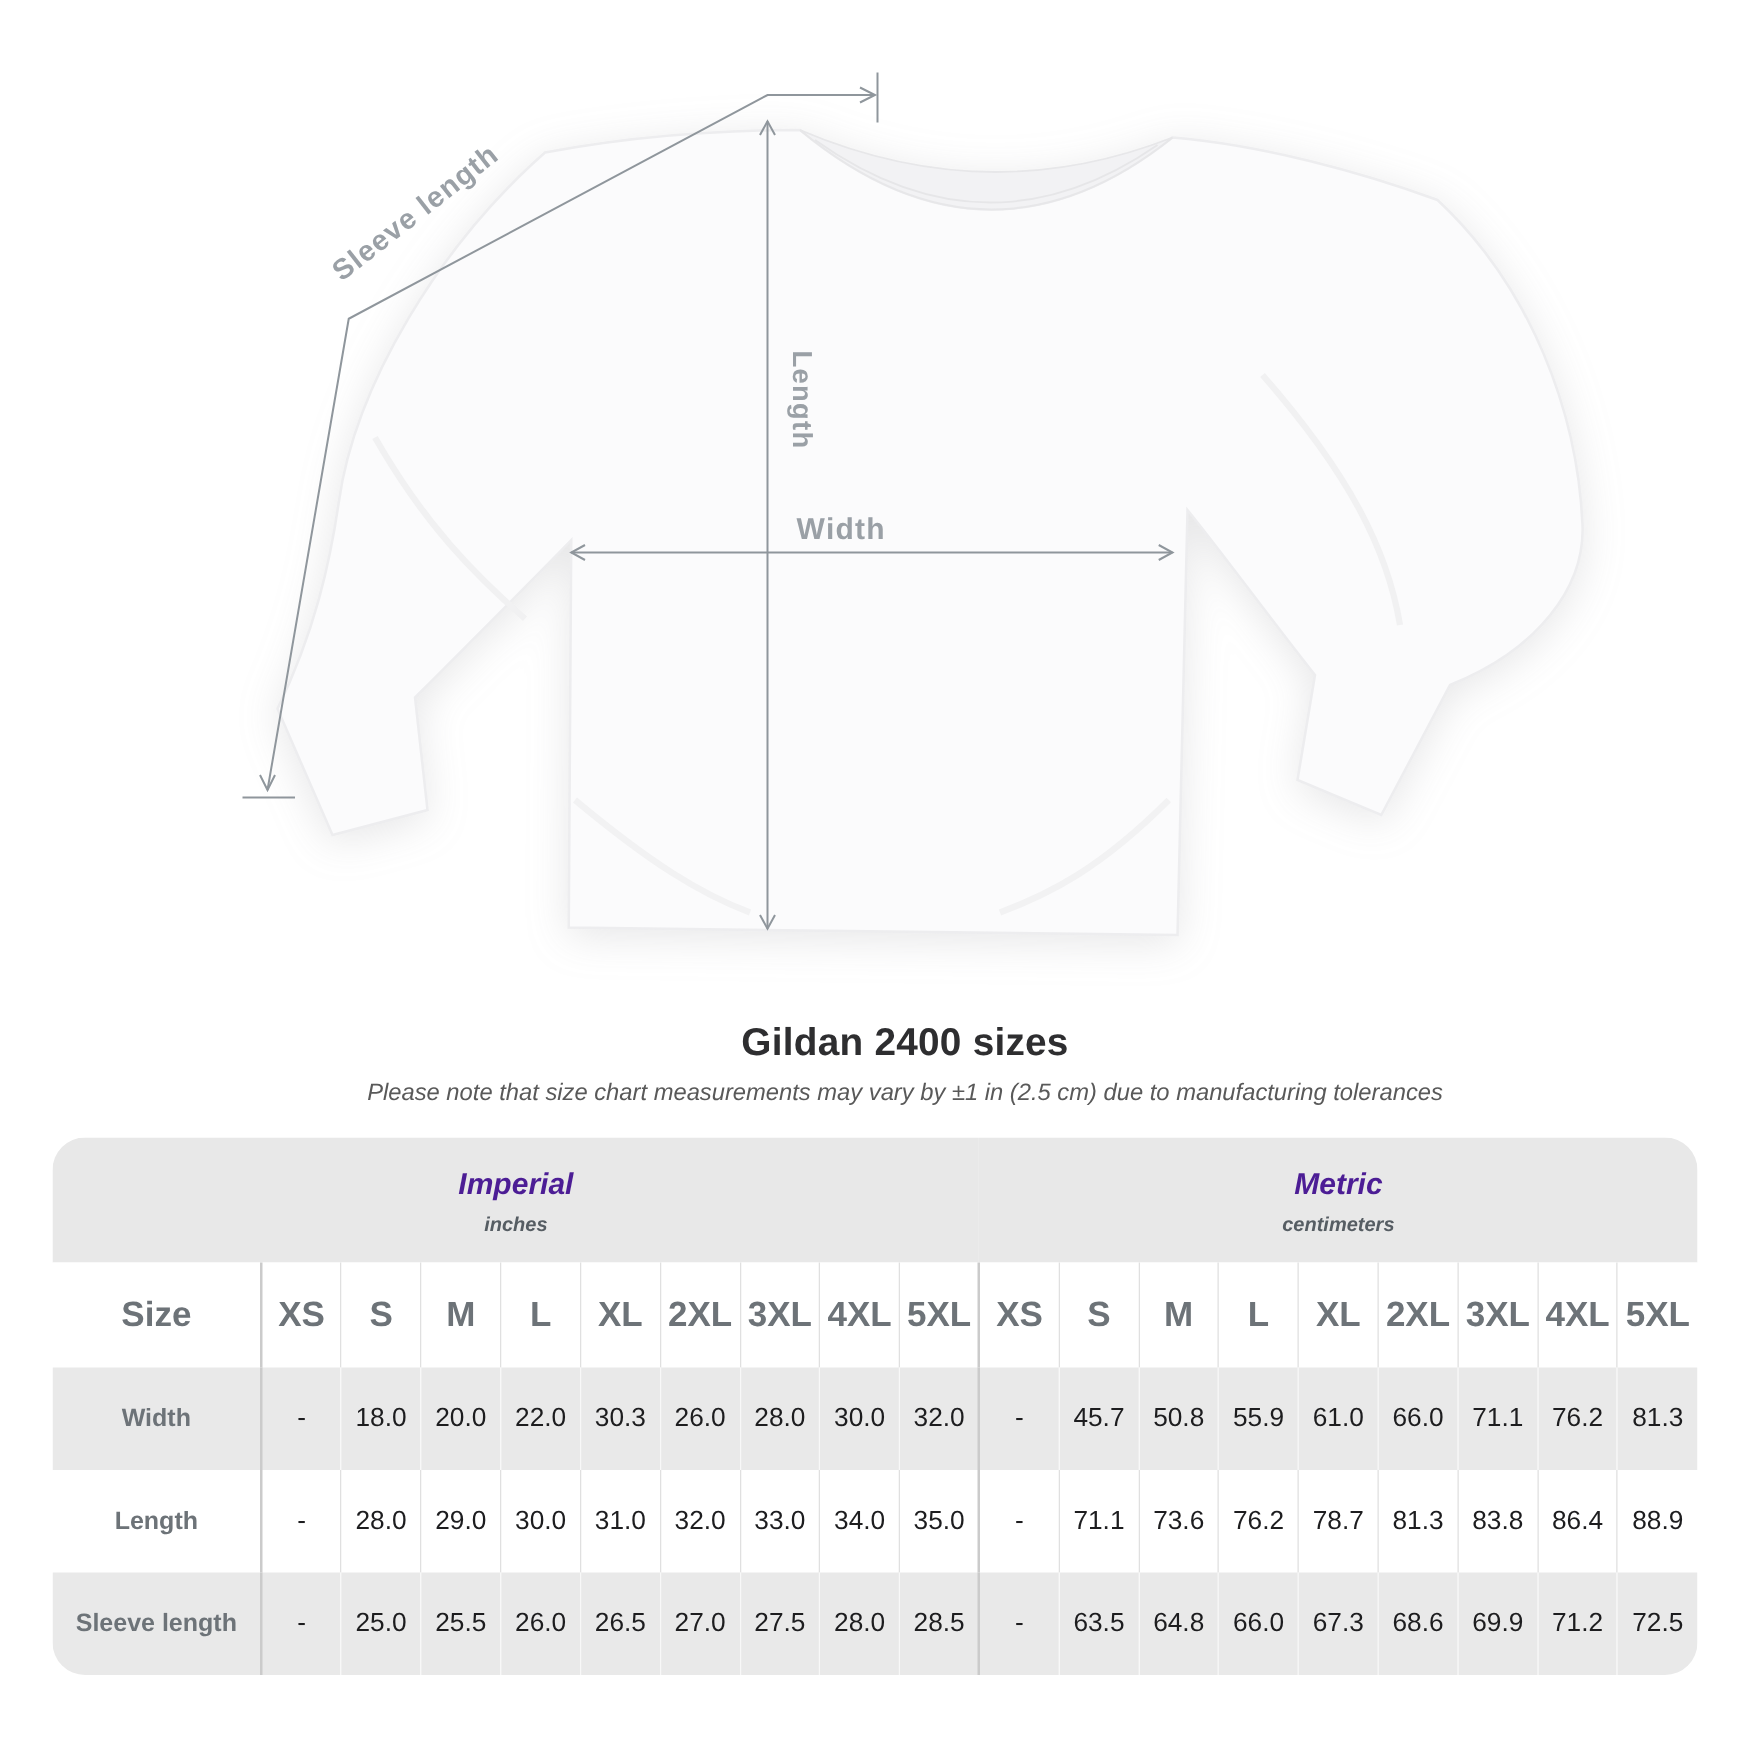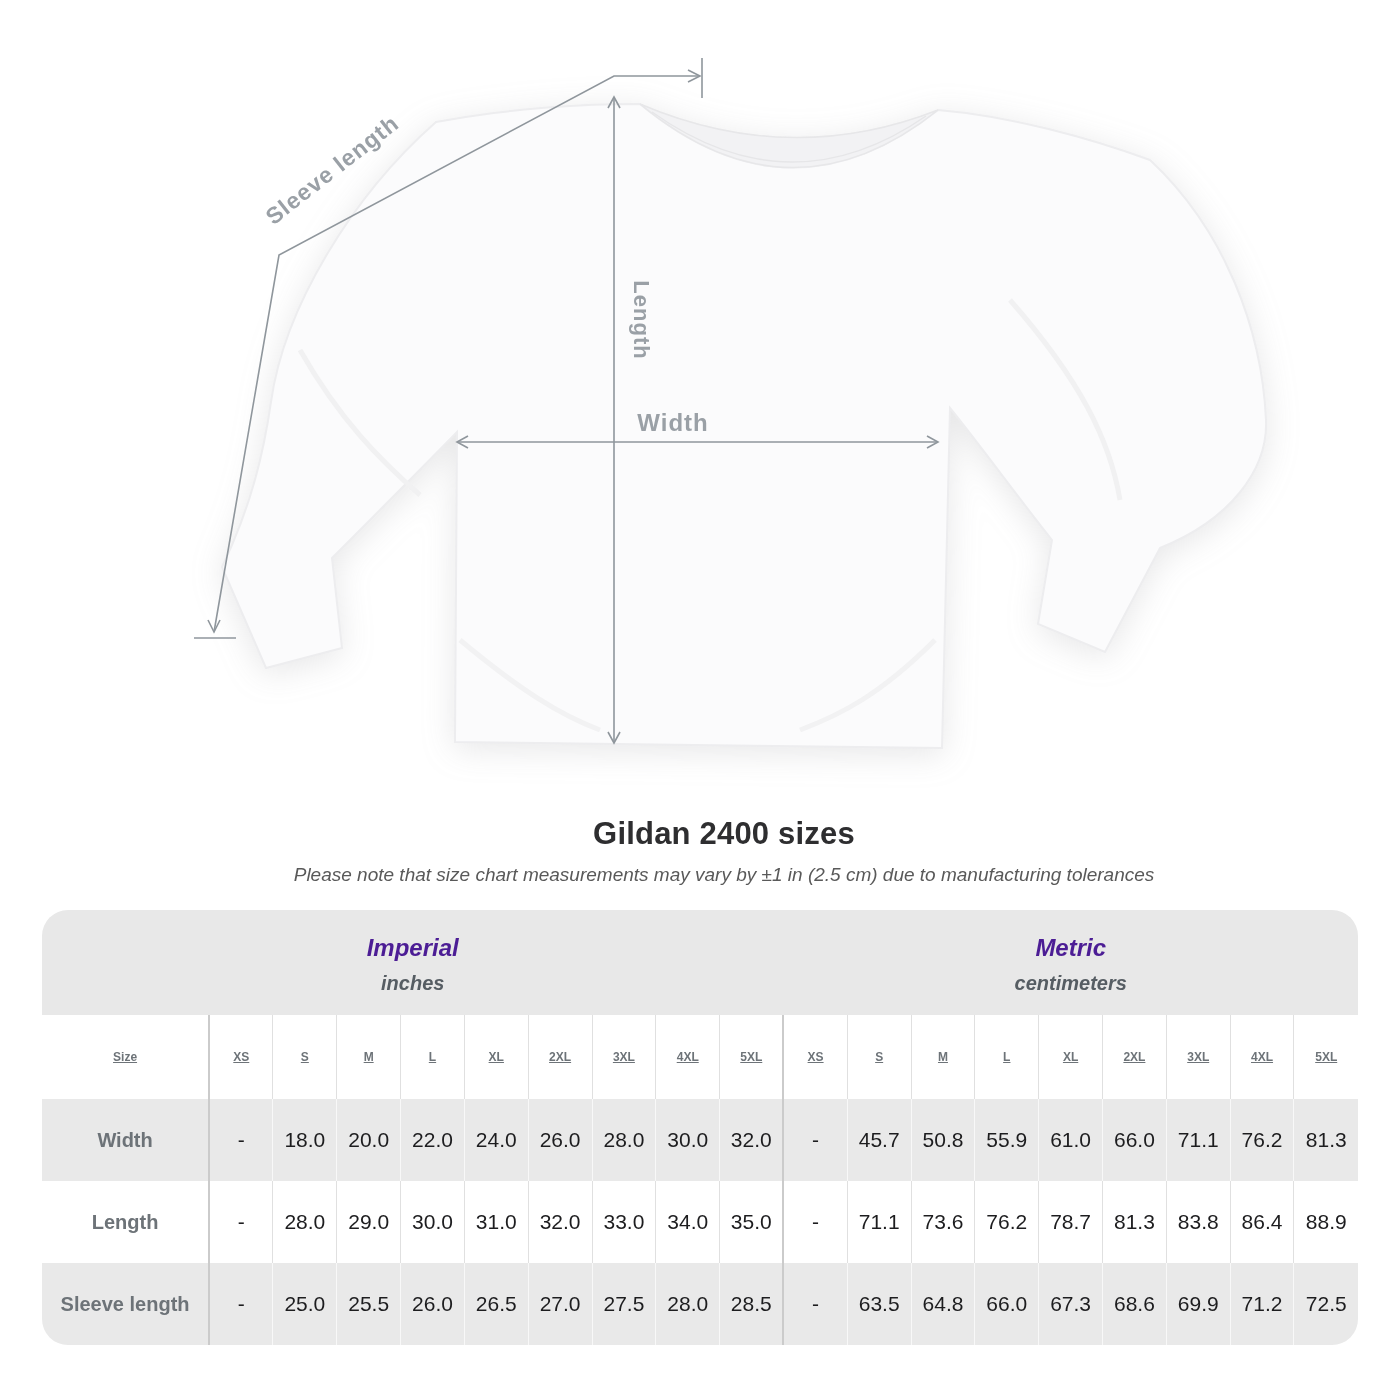--- a/index.html
+++ b/index.html
@@ -29,25 +29,25 @@
   .table-card{
     margin:24px 42px 0 42px;
     border-radius:26px;overflow:hidden;background:#ffffff;
   }
   table{width:100%;border-collapse:collapse;table-layout:fixed;}
   
   tr.band th{
     background:#e8e8e8;padding:24px 0 20px 0;vertical-align:top;
   }
   .g-label{font-size:24px;font-weight:bold;font-style:italic;color:#4c1d95;}
-  .g-units{font-size:20px;font-style:italic;color:#565d63;margin-top:10px;}
+  .g-units{font-size:16px;font-style:italic;color:#565d63;margin-top:10px;}
   
   tr.sizes th{
     background:#ffffff;height:82px;
-    font-size:12px;font-weight:bold;color:#6d7378;text-decoration:underline;
+    font-size:28px;font-weight:bold;color:#6d7378;
   }
   
   tbody th{font-size:20px;font-weight:bold;color:#6d7378;}
   tbody td{font-size:21px;font-weight:normal;color:#1d1d1f;text-align:center;}
   tbody tr{height:82px;}
   tr.gray th, tr.gray td{background:#e9e9e9;}
   tr.white th, tr.white td{background:#ffffff;}
   
   tr.sizes th + th, tbody tr td{border-left:1px solid #e0e0e0;}
   tr.gray td{border-left-color:#f8f8f8;}
@@ -154,21 +154,21 @@
           <th>5XL</th>
         </tr>
     </thead>
     <tbody>
         <tr class="gray">
           <th>Width</th>
           <td class="strong">-</td>
           <td>18.0</td>
           <td>20.0</td>
           <td>22.0</td>
-          <td>24.0</td>
+          <td>30.3</td>
           <td>26.0</td>
           <td>28.0</td>
           <td>30.0</td>
           <td>32.0</td>
           <td class="strong">-</td>
           <td>45.7</td>
           <td>50.8</td>
           <td>55.9</td>
           <td>61.0</td>
           <td>66.0</td>

